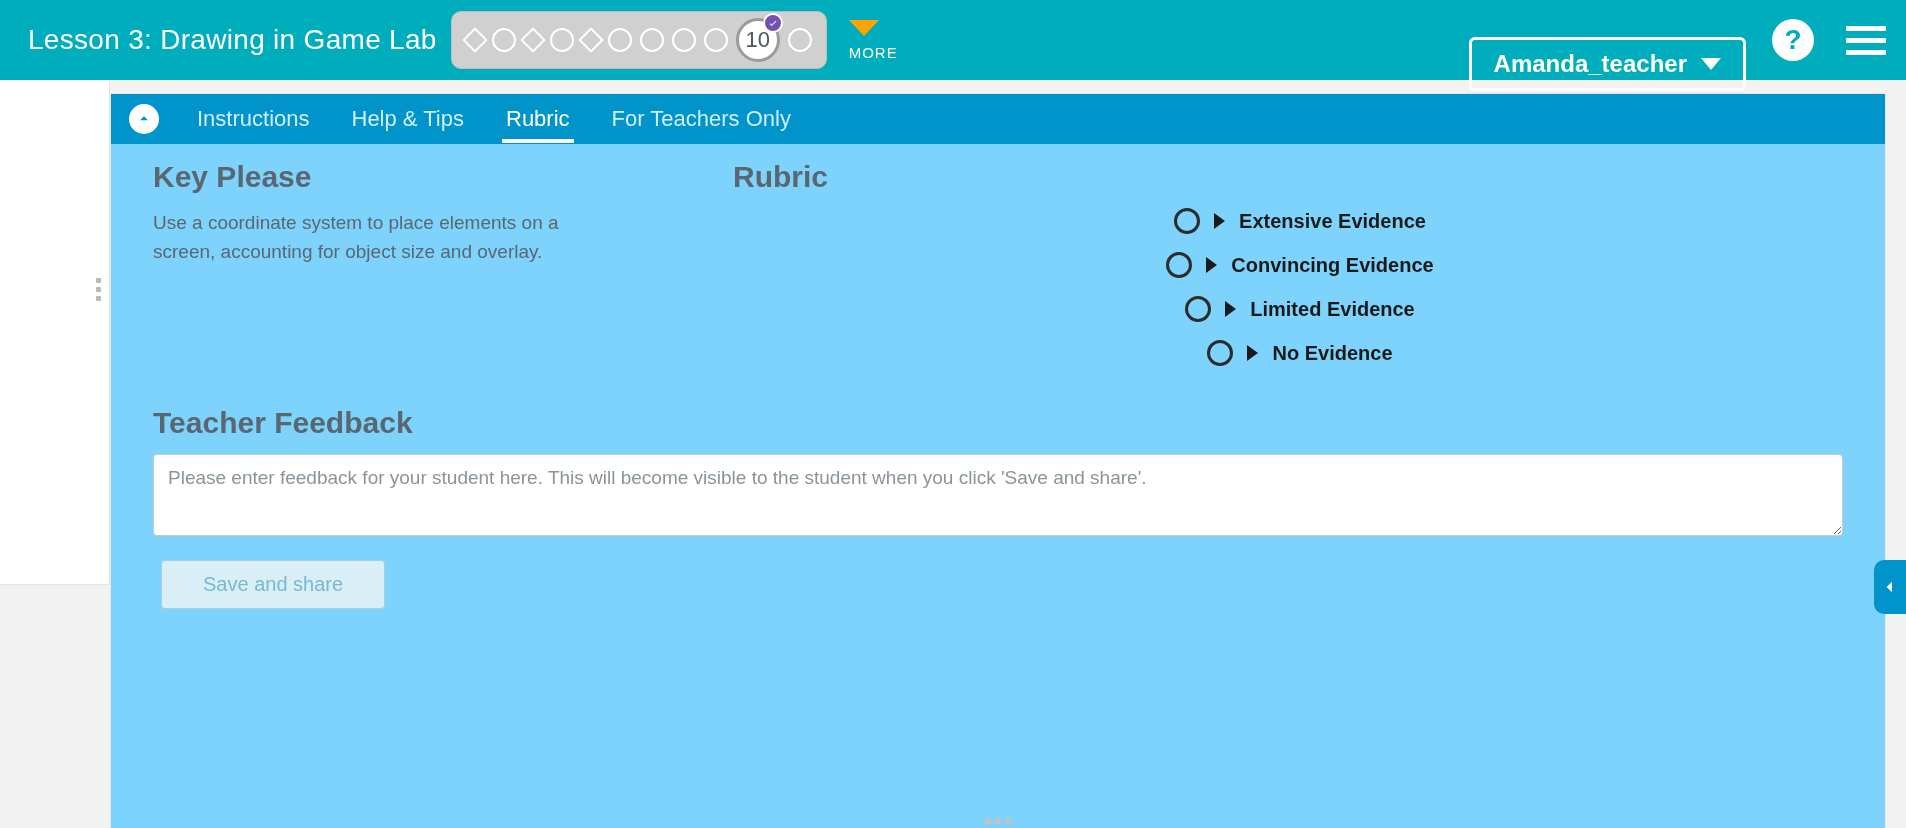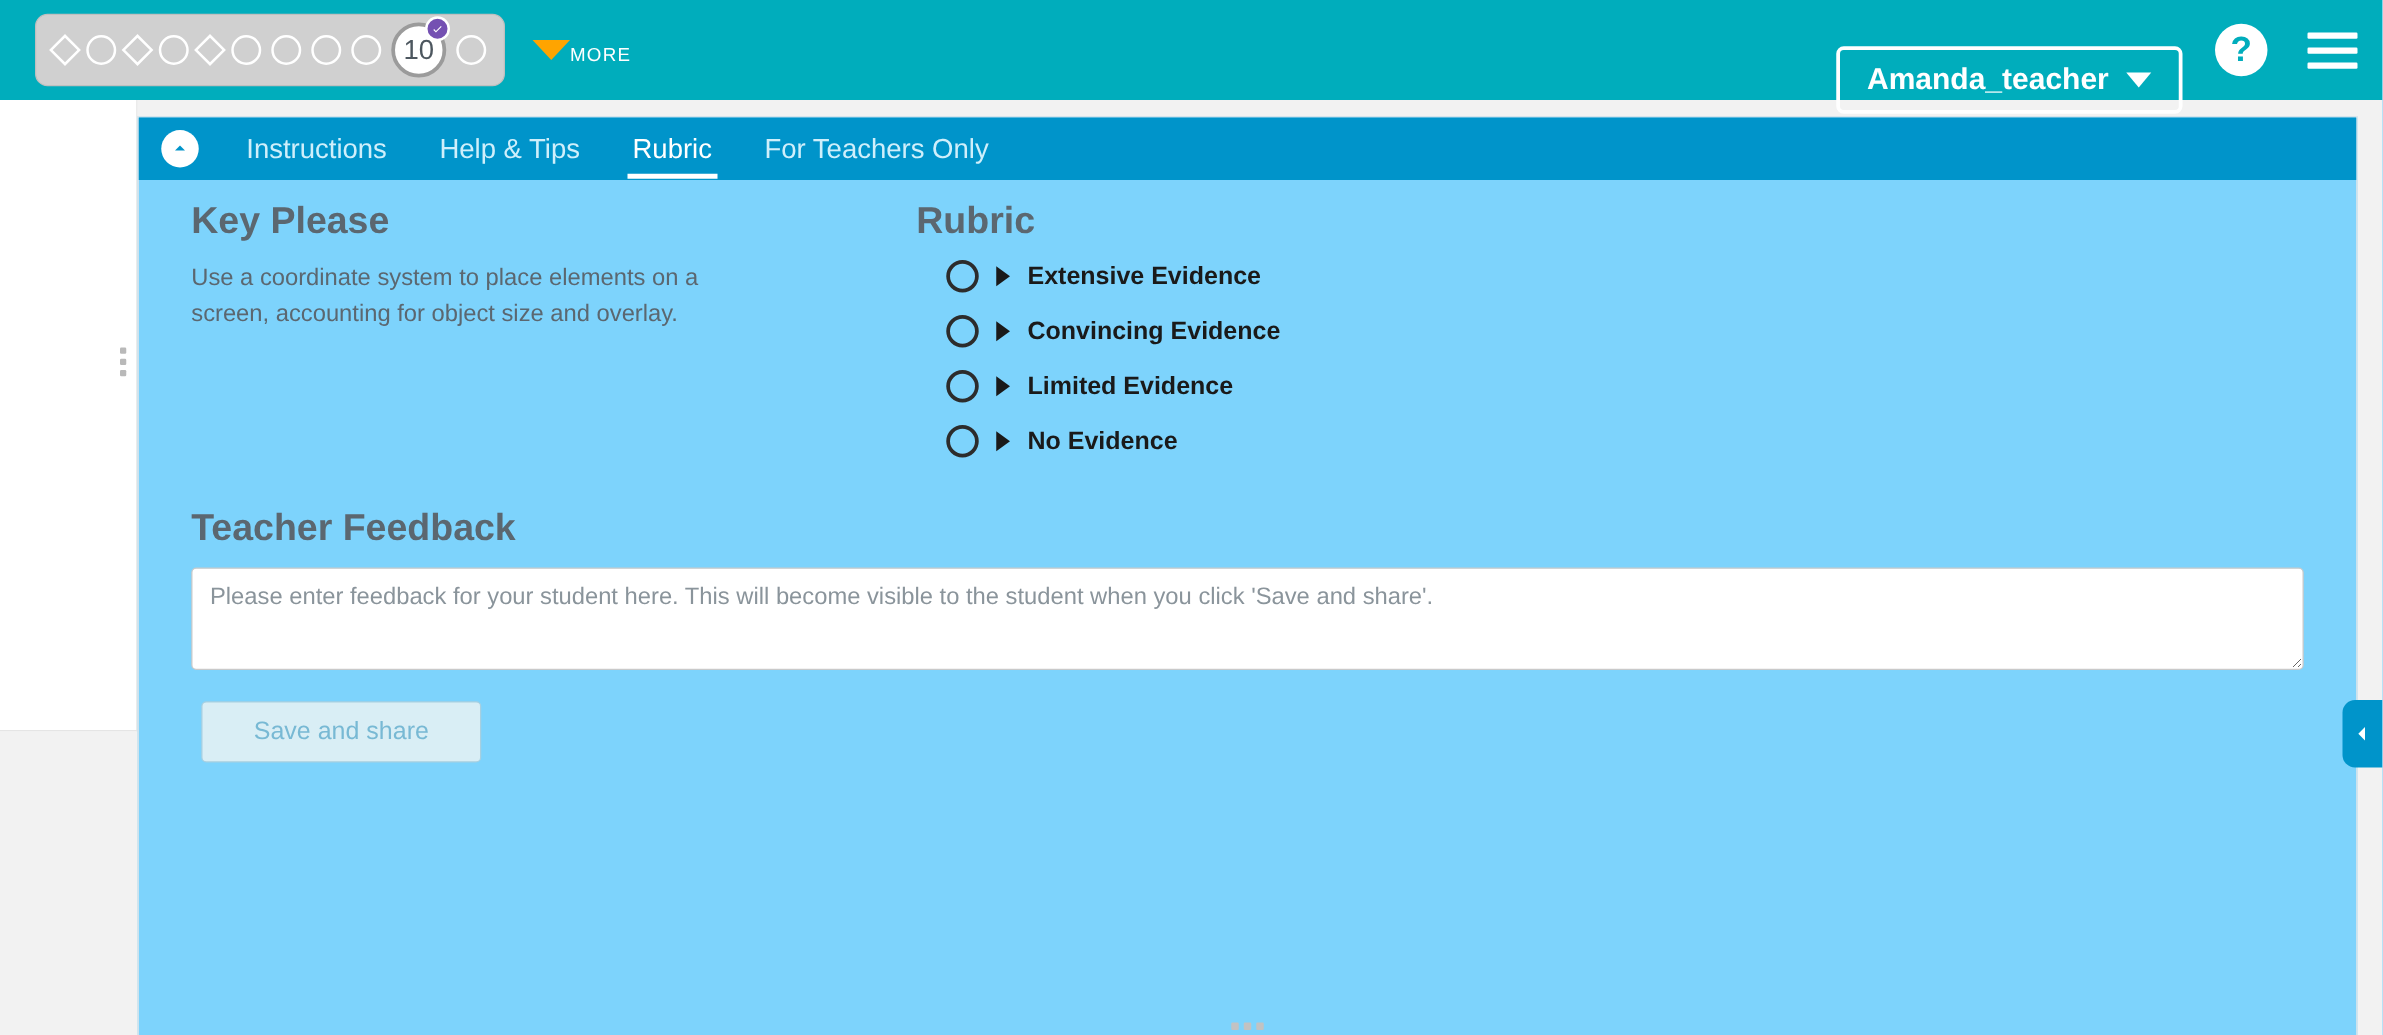--- a/index.html
+++ b/index.html
@@ -71,21 +71,21 @@
     width: 20px; height: 20px;
     border-radius: 50%;
     background: #7450b2;
     border: 2px solid #ffffff;
     display: flex;
     align-items: center;
     justify-content: center;
   }
   .big-bubble .badge svg { width: 10px; height: 10px; fill: #ffffff; }
 
-  .more-wrap { display: flex; flex-direction: row; align-items: center; gap: 0; margin-left: 8px;}
+  .more-wrap { display: flex; flex-direction: column; align-items: flex-start; gap: 0; margin-left: 8px;}
   .orange-caret {
     width: 0; height: 0;
     border-left: 15px solid transparent;
     border-right: 15px solid transparent;
     border-top: 16px solid #ffa400;
   }
   .more-label { color: #ffffff; font-size: 15px; letter-spacing: 1px; margin-top: 8px;}
 
   .header-spacer { flex: 1; }
 
@@ -213,21 +213,21 @@
     color: #5b6770;
     margin-bottom: 14px;
   }
   .concept-text {
     font-size: 19px;
     line-height: 1.55;
     color: #5b6770;
     max-width: 470px;
   }
 
-  .rubric-list { padding-left: 24px; margin-top: 8px; display:flex; flex-direction:column; gap:18px;}
+  .rubric-list { padding-left: 24px; margin-top: 8px; display:flex; flex-direction:column; gap:18px;align-items:center;}
   .rubric-item {
     display: flex;
     align-items: center;
     gap: 14px;
   }
   .radio-ring {
     width: 26px; height: 26px;
     border: 3px solid #2c2c2c;
     border-radius: 50%;
     flex-shrink: 0;
@@ -288,20 +288,21 @@
     border-top-left-radius: 10px;
     border-bottom-left-radius: 10px;
     display:flex; align-items:center; justify-content:center;
   }
   .edge-tab svg { width:16px; height:26px; fill:#ffffff; }
 </style>
 </head>
 <body>
 
 <div class="header">
+  <div class="lesson-title">Lesson 3: Drawing in Game Lab</div>
 
   <div class="progress-box">
     <div class="diamond"></div>
     <div class="bubble"></div>
     <div class="diamond"></div>
     <div class="bubble"></div>
     <div class="diamond"></div>
     <div class="bubble"></div>
     <div class="bubble"></div>
     <div class="bubble"></div>

